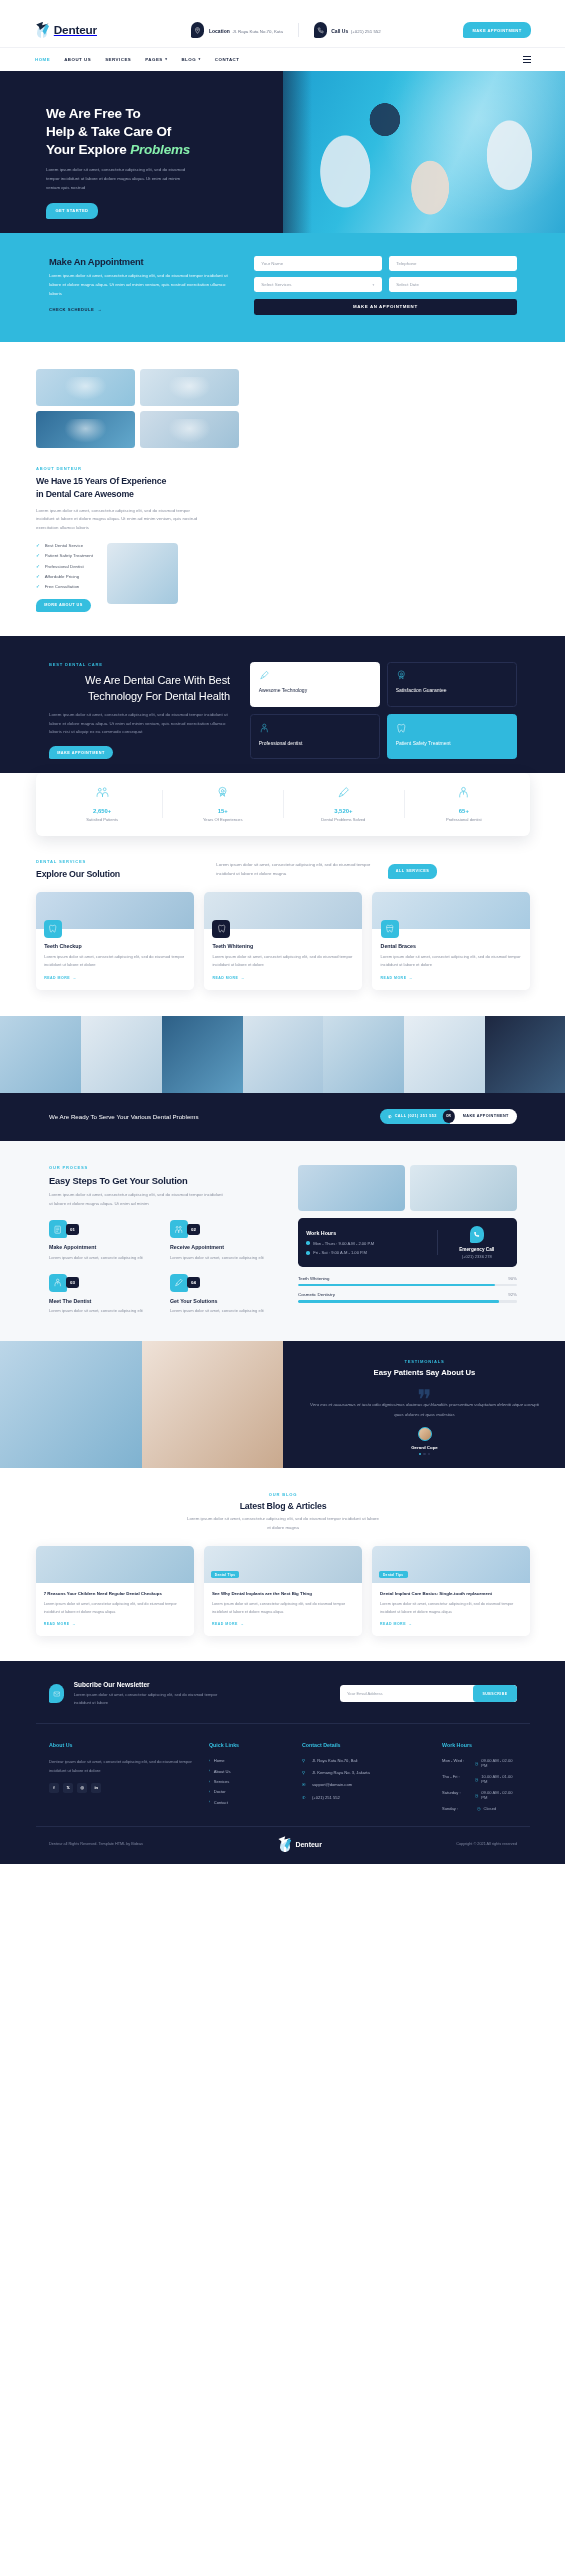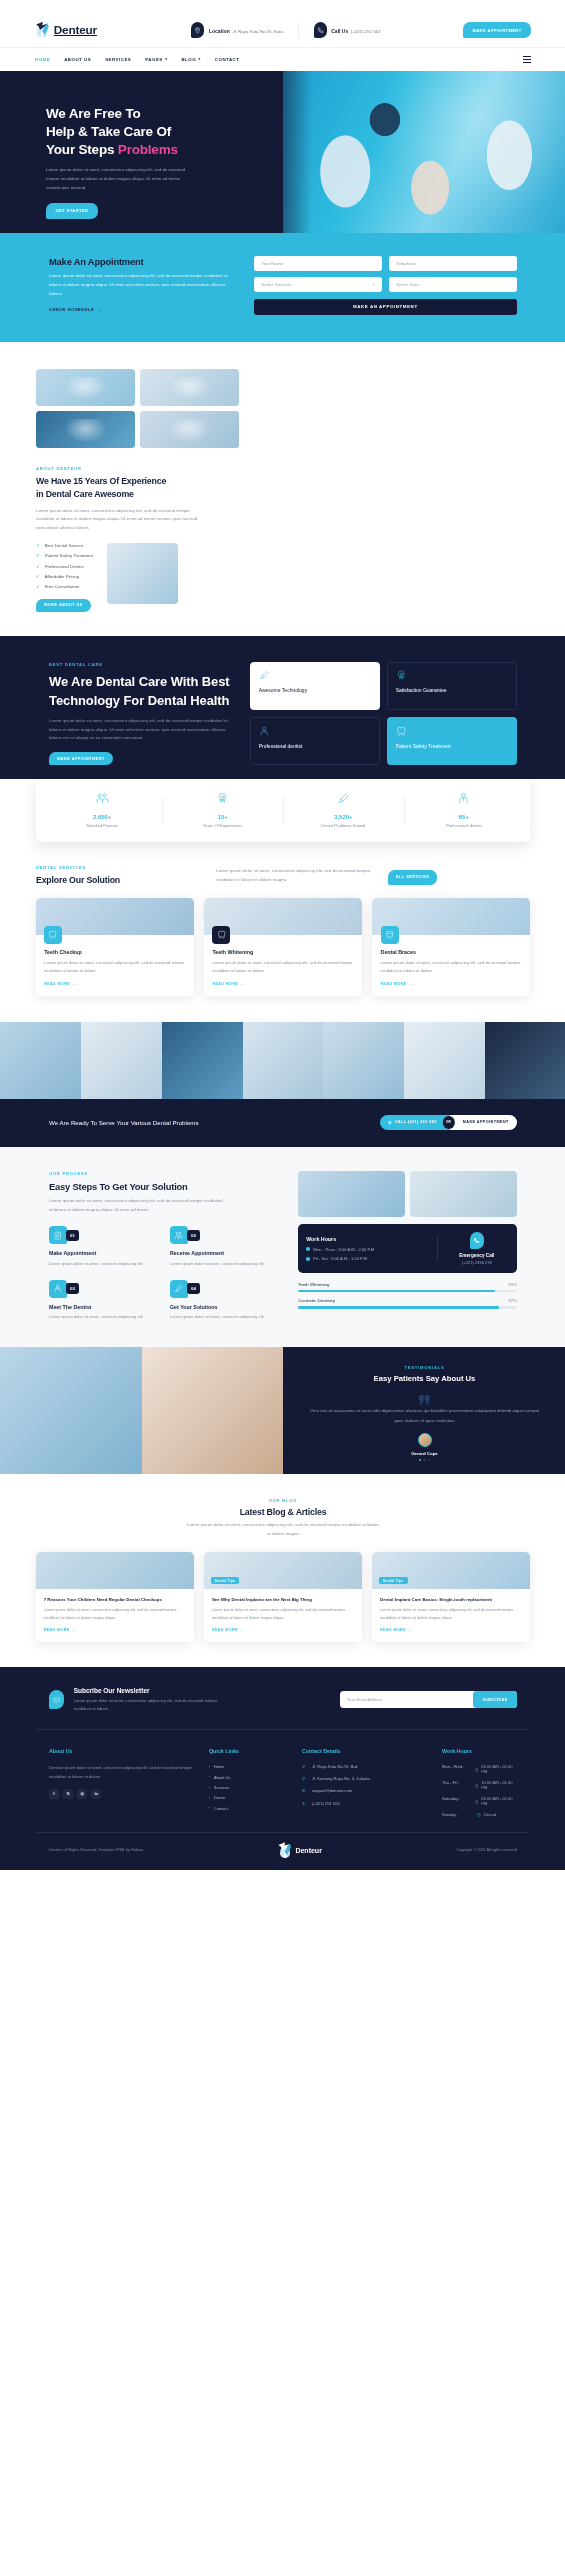--- a/index.html
+++ b/index.html
@@ -81,21 +81,21 @@
       radial-gradient(ellipse 37px 57px at 80% 52%, #eef2f6 0 60%, transparent 62%),
       radial-gradient(ellipse 25px 27px at 36% 30%, #1c2f4e 0 60%, transparent 62%);
     opacity:.85;
   }
   .hero-img:after{
     content:""; position:absolute; left:-23.6px; top:0; width:53px; height:100%;
     background:linear-gradient(90deg,#141a35,rgba(20,26,53,0));
   }
   .hero-copy { position:relative; padding:34px 0 0 46px; width:247px; z-index:3; }
   .hero-copy h1 { font-size:13.5px; line-height:1.33; color:#fff; font-weight:bold; letter-spacing:-0.2px; }
-  .hero-copy h1 .accent { color:#ec4899; }
+  .hero-copy h1 .accent { color:#86efac;font-style:italic; }
   .hero-copy p { margin-top:7.7px; font-size:4.4px; line-height:2; color:#97a0b6; width:144px; }
   .btn-hero {
     margin-top:10.6px; background:#35bedf; color:#fff; border:none; cursor:pointer;
     font-size:4.1px; font-weight:bold; letter-spacing:0.4px; padding:5.3px 9.4px;
     border-radius:7px 7px 7px 1.8px;
   }
 
   
   .appt { background:#30b9dd; padding:23.6px 0 27px; }
   .appt-row { display:flex; gap:23.6px; align-items:flex-start; }
@@ -145,22 +145,22 @@
     font-size:3.8px; font-weight:bold; letter-spacing:0.5px; padding:4.7px 8.2px;
     border-radius:6.5px 6.5px 6.5px 1.8px;
   }
   .about-photo { width:71px; height:61px; border-radius:4.1px;
                  background:linear-gradient(135deg,#dfe9f1,#a3c8de); }
 
   
   .care { background:#141a35; padding:26px 0 41px; }
   .care-row { display:flex; gap:20px; }
   .care-left { width:194px; padding-left:13px; }
-  .care-left h2 { margin-top:5.3px; font-size:13px; line-height:1.5; color:#fff;
-                  font-weight:bold; letter-spacing:-0.1px; }
+  .care-left h2 { margin-top:5.3px; font-size:11px; line-height:1.5; color:#fff;
+                  font-weight:normal; letter-spacing:-0.1px;text-align:right; }
   .care-left p { margin-top:5.9px; font-size:4.4px; line-height:2; color:#8b93ab; }
   .btn-care {
     margin-top:8.8px; background:#35bedf; color:#fff; border:none; cursor:pointer;
     font-size:3.8px; font-weight:bold; letter-spacing:0.5px; padding:4.7px 8.2px;
     border-radius:6.5px 6.5px 6.5px 1.8px;
   }
   .care-grid { flex:1; display:grid; grid-template-columns:1fr 1fr; gap:7px; padding-right:13px; }
   .feat { border:0.6px solid #262e51; border-radius:3.5px; padding:7.7px 7.7px 9.4px; min-height:37px; }
   .feat.white { background:#fff; border-color:#fff; }
   .feat.cyan { background:#30b9dd; border-color:#30b9dd; }
@@ -442,21 +442,21 @@
         <span></span>
       </div>
   </div>
 
   <section class="hero">
     <div class="hero-img"></div>
     <div class="hero-copy">
       <h1>
         <span>We Are Free To</span><br>
         <span>Help &amp; Take Care Of</span><br>
-        <span>Your Steps </span><span class="accent">Problems</span>
+        <span>Your Explore </span><span class="accent">Problems</span>
       </h1>
       <p>Lorem ipsum dolor sit amet, consectetur adipiscing elit, sed do eiusmod tempor incididunt ut labore et dolore magna aliqua. Ut enim ad minim veniam quis nostrud</p>
       <button class="btn-hero">GET STARTED</button>
     </div>
   </section>
 
   <section class="appt">
     <div class="inner appt-row">
       <div class="appt-left">
         <h2>Make An Appointment</h2>

